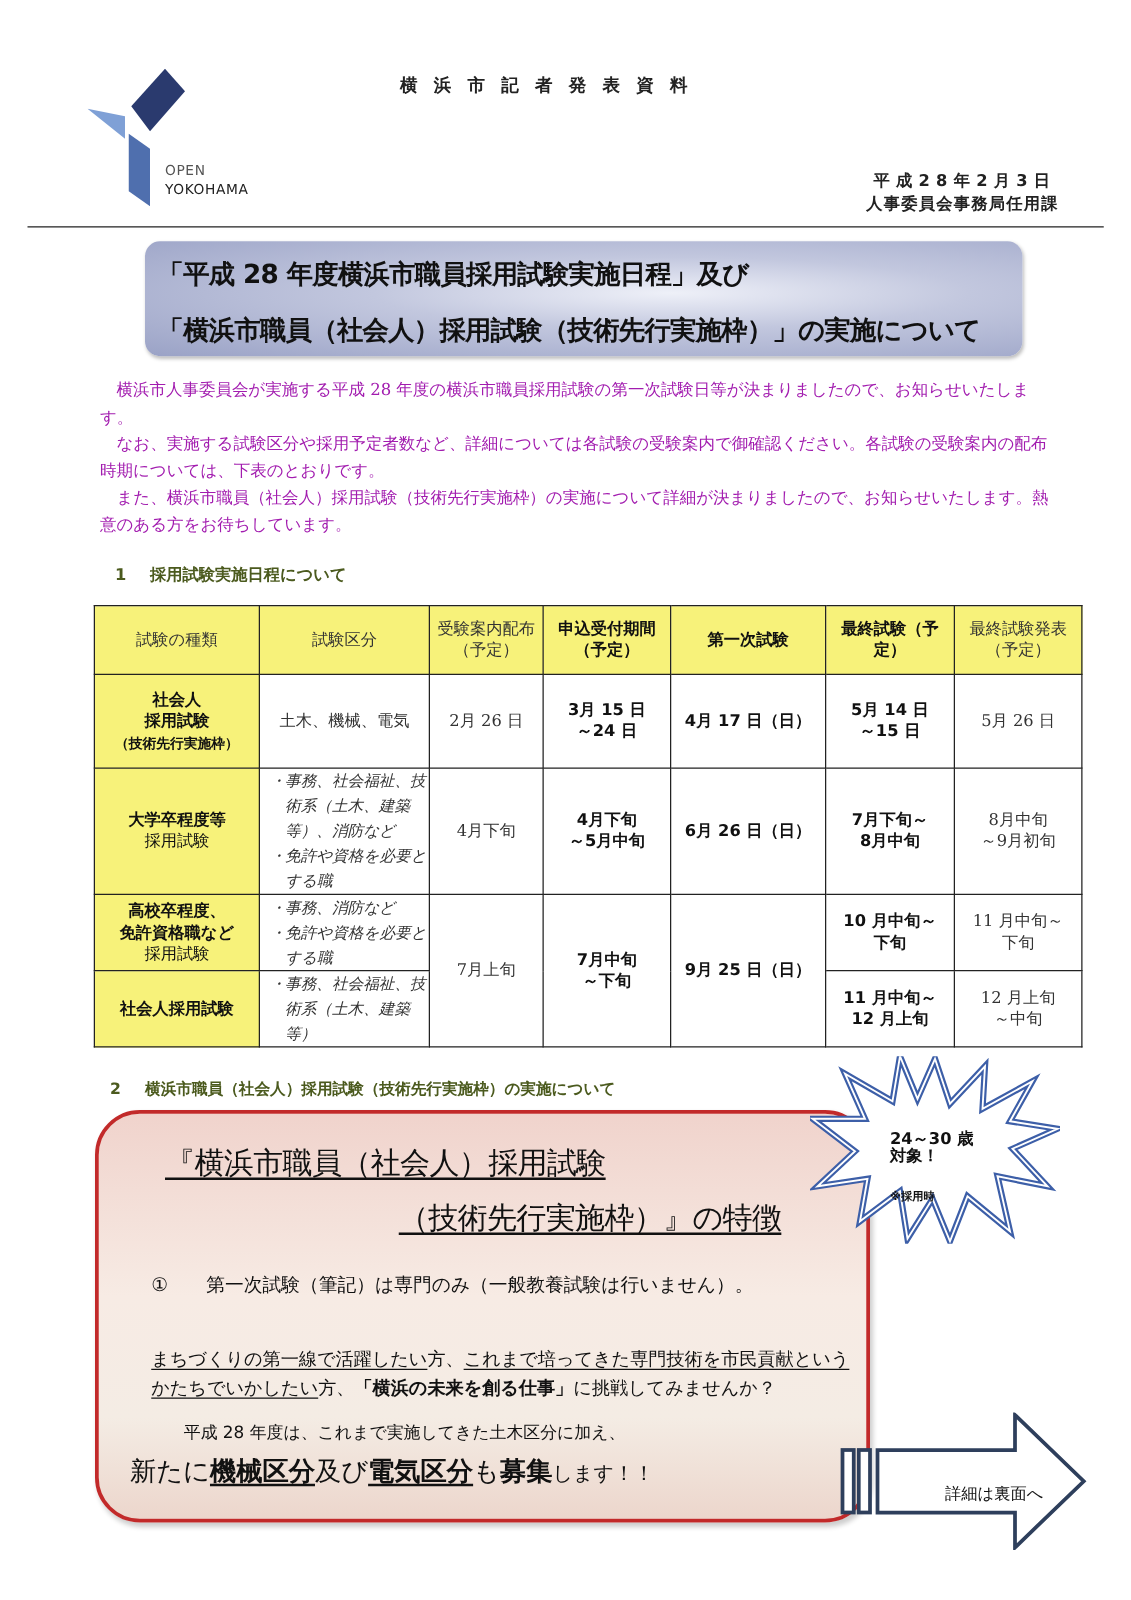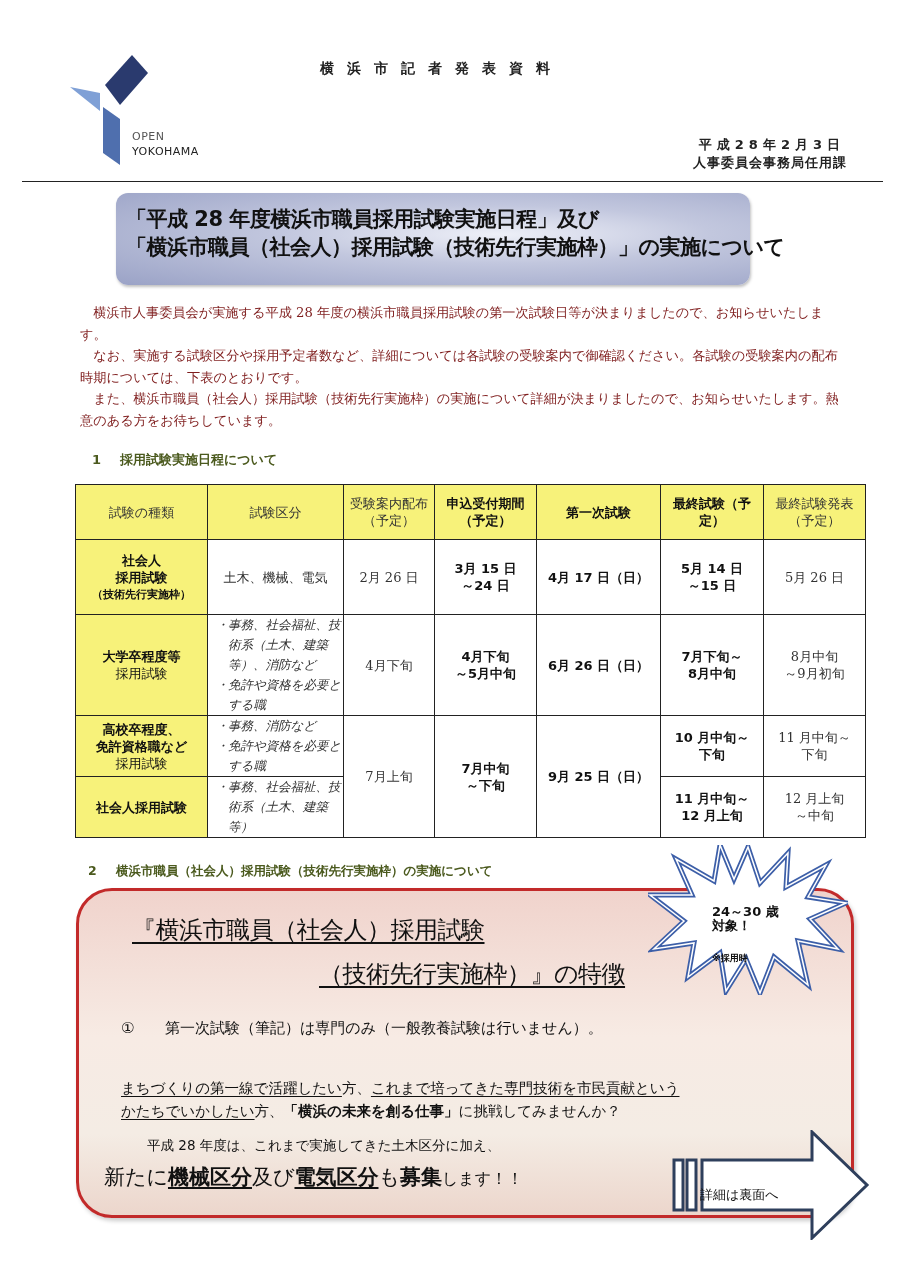--- a/index.html
+++ b/index.html
@@ -9,28 +9,28 @@
   .logo { position: absolute; left: 70px; top: 55px; width: 160px; height: 110px; }
   .logo svg { position: absolute; left: 0; top: 0; }
   .logo-open { position: absolute; left: 62px; top: 75px; font-size: 11px; letter-spacing: 0.5px; color: #555; font-family: "DejaVu Sans", sans-serif; text-align: right; }
   .logo-yoko { position: absolute; left: 62px; top: 90px; font-size: 11px; letter-spacing: 0.5px; color: #222; font-family: "DejaVu Sans", sans-serif; }
 
   .press-title { position: absolute; left: 320px; top: 60px; font-size: 14px; font-weight: bold; letter-spacing: 13px; color: #222; }
   .date { position: absolute; right: 60px; top: 136px; font-size: 13px; letter-spacing: 5px; color: #222; text-align: right; font-weight: bold; }
   .dept { position: absolute; right: 58px; top: 154px; font-size: 13px; letter-spacing: 1px; color: #222; text-align: right; font-weight: bold; }
   .top-rule { position: absolute; left: 22px; right: 22px; top: 181px; height: 0; border-top: 1.5px solid #222; }
 
-  .title-box { position: absolute; left: 116px; top: 193px; width: 634px; height: 92px; border-radius: 12px;
+  .title-box { position: absolute; left: 116px; top: 193px; width: 702px; height: 92px; border-radius: 12px;
     background: radial-gradient(ellipse at 60% 45%, #eef0f8 0%, #c2c7de 40%, #9aa2c6 100%);
     box-shadow: 1px 2px 3px rgba(0,0,0,0.25); }
   .title-line { position: absolute; left: 10px; font-size: 21px; font-weight: bold; color: #111; white-space: nowrap; letter-spacing: -0.5px; }
   .title-line.l1 { top: 12px; }
-  .title-line.l2 { top: 40px; text-align: right; }
-
-  .intro { position: absolute; left: 80px; top: 302px; width: 760px; font-family: "DejaVu Serif", "Liberation Serif", serif; font-size: 13.2px; line-height: 21.5px; color: #7f1d1d; }
+  .title-line.l2 { top: 57px; text-align: right; }
+
+  .intro { position: absolute; left: 80px; top: 302px; width: 760px; font-family: "DejaVu Serif", "Liberation Serif", serif; font-size: 13.2px; line-height: 21.5px; color: #a21caf; }
   .intro p { text-indent: 1em; }
 
   .sec-head { position: absolute; font-size: 13px; font-weight: bold; color: #4b5a1e; white-space: nowrap; }
   .sec1 { left: 92px; top: 451px; }
   .sec2 { left: 88px; top: 863px; font-size: 12.5px; }
   .sec-head .num { display: inline-block; width: 28px; }
 
   table.sched { position: absolute; left: 75px; top: 484px; width: 790px; border-collapse: collapse; table-layout: fixed; }
   table.sched td, table.sched th { border: 1.5px solid #222; text-align: center; vertical-align: middle; font-size: 13px; line-height: 17px; }
   table.sched th { background: #f7f27a; font-weight: normal; height: 55px; font-family: "DejaVu Serif", serif; color: #333; }
@@ -42,40 +42,40 @@
   table.sched td.bold { font-weight: bold; color: #111; }
   table.sched td.list { text-align: left; font-family: "DejaVu Serif", serif; font-size: 12.5px; line-height: 20px; color: #333; padding-left: 8px; font-style: italic; }
   .li { display: block; padding-left: 12px; text-indent: -12px; }
   .li-bullet { display: inline-block; width: 12px; text-indent: 0; }
   .row1 td { height: 75px; }
   .row2 td { height: 98px; }
   .row3 td { height: 58px; }
   .row4 td { height: 60px; }
   td .line { display: block; }
 
-  .feature-box { position: absolute; left: 76px; top: 888px; width: 778px; height: 330px; border: 3px solid #c22a2a; border-radius: 36px;
+  .feature-box { position: absolute; left: 76px; top: 888px; width: 620px; height: 330px; border: 3px solid #c22a2a; border-radius: 36px;
     background: linear-gradient(180deg, #f0d3cc 0%, #f7ebe4 45%, #f4ece4 75%, #ecd6cc 100%);
     box-shadow: 2px 3px 4px rgba(0,0,0,0.2); }
   .feat-t1 { position: absolute; left: 53px; top: 23px; font-size: 24px; color: #111; text-decoration: underline; text-underline-offset: 4px; white-space: nowrap; letter-spacing: -0.5px; }
   .feat-t2 { position: absolute; left: 240px; top: 67px; font-size: 24px; color: #111; text-decoration: underline; text-underline-offset: 4px; white-space: nowrap; letter-spacing: -0.5px; }
   .feat-list { position: absolute; left: 42px; top: 125px; font-size: 15px; line-height: 25px; color: #111; white-space: nowrap; }
   .feat-list .n { display: inline-block; width: 44px; }
   .feat-appeal { position: absolute; left: 42px; top: 186px; font-size: 14.5px; line-height: 23px; color: #111; white-space: nowrap; }
   .u { text-decoration: underline; text-underline-offset: 3px; }
   .feat-note { position: absolute; left: 68px; top: 246px; font-size: 13.5px; color: #111; white-space: nowrap; }
   .feat-big { position: absolute; left: 25px; top: 272px; font-size: 21px; color: #111; white-space: nowrap; }
   .feat-big .bu { font-weight: bold; text-decoration: underline; text-decoration-thickness: 2px; text-underline-offset: 3px; }
   .feat-big .sm { font-size: 16px; }
 
   .burst { position: absolute; left: 648px; top: 845px; width: 200px; height: 150px; }
   .burst-text { position: absolute; left: 712px; top: 905px; font-size: 13px; font-weight: bold; line-height: 14px; color: #111; }
   .burst-text .s { font-size: 9px; display: block; margin-top: 18px; }
 
   .arrow { position: absolute; left: 672px; top: 1130px; width: 200px; height: 110px; }
-  .arrow-text { position: absolute; left: 700px; top: 1186px; font-size: 13px; color: #111; }
+  .arrow-text { position: absolute; left: 756px; top: 1186px; font-size: 13px; color: #111; }
 </style>
 </head>
 <body>
 
 <div class="logo">
   <svg width="100" height="110" viewBox="0 0 100 110">
     <polygon points="35,30 62,0 78,18 50,50" fill="#2a3a6e"></polygon>
     <polygon points="0,32 30,38 30,56" fill="#7fa0d6"></polygon>
     <polygon points="33,52 50,64 50,110 33,98" fill="#4f6fae"></polygon>
   </svg>

